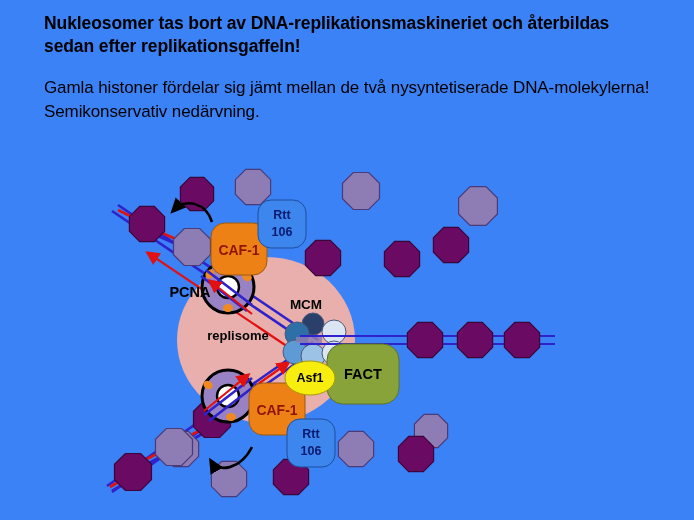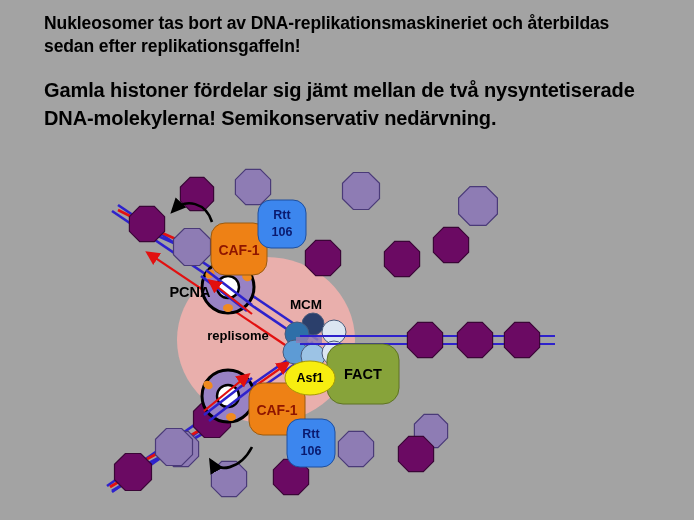--- a/index.html
+++ b/index.html
@@ -13,38 +13,38 @@
     position: relative;
     overflow: hidden;
     font-family: "Liberation Sans", sans-serif;
     color: #000000;
   }
   #slide {
     position: absolute;
     left: 0; top: 0;
     width: 694px;
     height: 520px;
-    background: #a3a3a3;
+    background: #3b82f6;
   }
   .text-block {
     position: absolute;
     left: 44px;
     width: 620px;
   }
   #headline {
     top: 12px;
     font-size: 17.5px;
     font-weight: bold;
     line-height: 1.33;
     letter-spacing: -0.1px;
   }
   #subtext {
     top: 76px;
-    font-size: 20px;
-    font-weight: bold;
+    font-size: 17px;
+    font-weight: normal;
     line-height: 1.4;
     letter-spacing: -0.1px;
   }
   #diagram {
     position: absolute;
     left: 0;
     top: 150px;
     width: 694px;
     height: 370px;
   }

